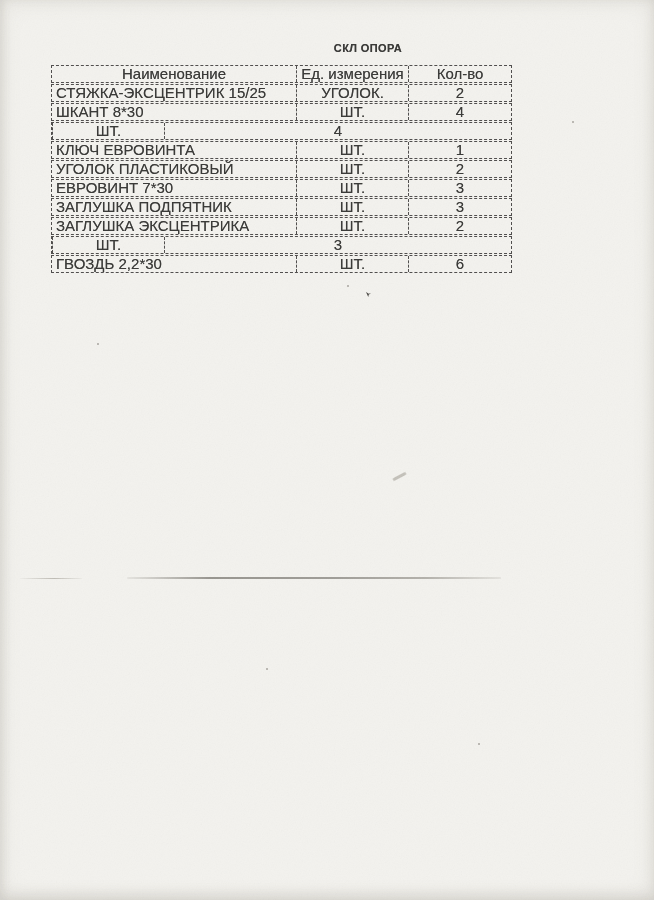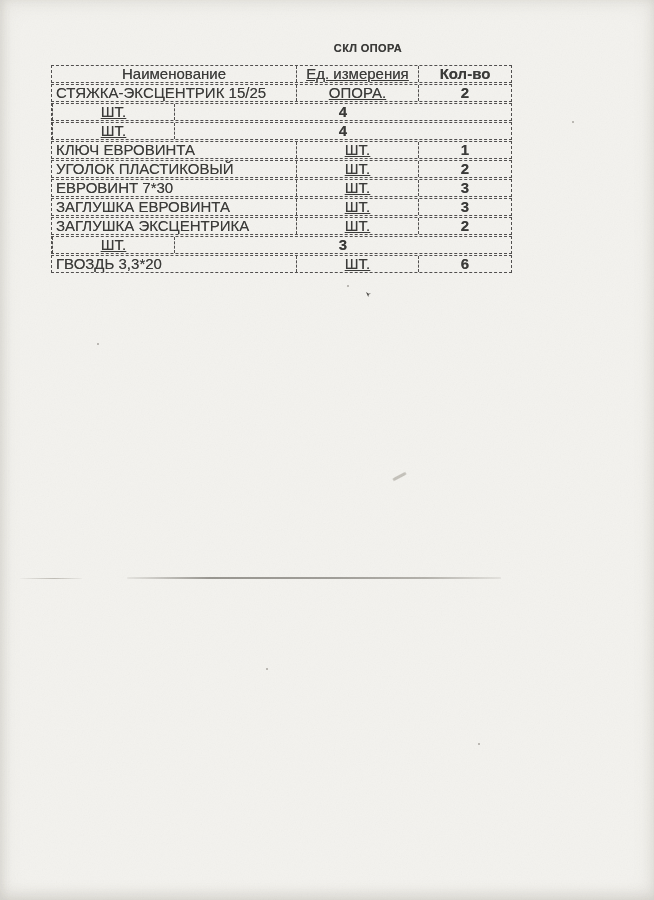--- a/index.html
+++ b/index.html
@@ -59,30 +59,28 @@
     box-sizing: border-box;
     overflow: hidden;
     white-space: nowrap;
   }
   .c1 {
     width: 244px;
     padding-left: 4px;
     text-align: left;
   }
   .c2 {
-    width: 123px;
+    width: 113px;
     border-left: 1px dashed var(--line, #514f4e);
     border-right: 1px dashed var(--line, #514f4e);
     text-align: center;
-    text-decoration: underline;
   }
   .c3 {
     flex: 1;
     text-align: center;
-    font-weight: bold;
   }
   .row.header .c1 { text-align: center; padding-left: 0; }
   
   .crease-a {
     position: absolute;
     left: 20px; top: 578px;
     width: 62px; height: 1px;
     background: linear-gradient(90deg,
       rgba(148,144,134,0.05), rgba(148,144,134,0.55) 55%, rgba(148,144,134,0.08));
   }
@@ -138,24 +136,25 @@
 
   <div class="tbl">
     <div class="row header">
       <div class="cell c1">Наименование</div>
       <div class="cell c2">Ед. измерения</div>
       <div class="cell c3">Кол-во</div>
     </div>
 
   <div class="row">
         <div class="cell c1">СТЯЖКА-ЭКСЦЕНТРИК 15/25</div>
-        <div class="cell c2">ОПОРА.</div>
+        <div class="cell c2">УГОЛОК.</div>
         <div class="cell c3">2</div>
       </div>
       <div class="row">
+        <div class="cell c1">ШКАНТ 8*30</div>
         <div class="cell c2">ШТ.</div>
         <div class="cell c3">4</div>
       </div>
       <div class="row">
         <div class="cell c2">ШТ.</div>
         <div class="cell c3">4</div>
       </div>
       <div class="row">
         <div class="cell c1">КЛЮЧ ЕВРОВИНТА</div>
         <div class="cell c2">ШТ.</div>
@@ -165,35 +164,35 @@
         <div class="cell c1">УГОЛОК ПЛАСТИКОВЫЙ</div>
         <div class="cell c2">ШТ.</div>
         <div class="cell c3">2</div>
       </div>
       <div class="row">
         <div class="cell c1">ЕВРОВИНТ 7*30</div>
         <div class="cell c2">ШТ.</div>
         <div class="cell c3">3</div>
       </div>
       <div class="row">
-        <div class="cell c1">ЗАГЛУШКА ЕВРОВИНТА</div>
+        <div class="cell c1">ЗАГЛУШКА ПОДПЯТНИК</div>
         <div class="cell c2">ШТ.</div>
         <div class="cell c3">3</div>
       </div>
       <div class="row">
         <div class="cell c1">ЗАГЛУШКА ЭКСЦЕНТРИКА</div>
         <div class="cell c2">ШТ.</div>
         <div class="cell c3">2</div>
       </div>
       <div class="row">
         <div class="cell c2">ШТ.</div>
         <div class="cell c3">3</div>
       </div>
       <div class="row">
-        <div class="cell c1">ГВОЗДЬ 3,3*20</div>
+        <div class="cell c1">ГВОЗДЬ 2,2*30</div>
         <div class="cell c2">ШТ.</div>
         <div class="cell c3">6</div>
       </div>
     </div>
 
   <div class="crease-a"></div>
   <div class="crease-b"></div>
   <div class="speck-v"></div>
   <div class="smudge"></div>
   <div class="dot d1"></div>

